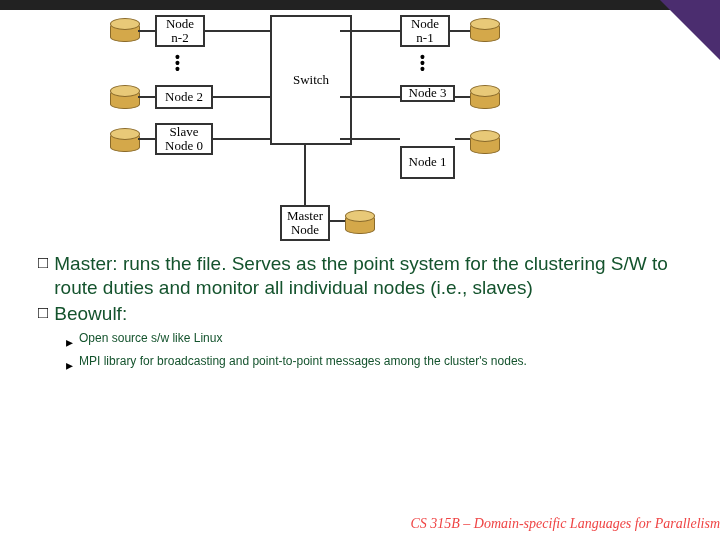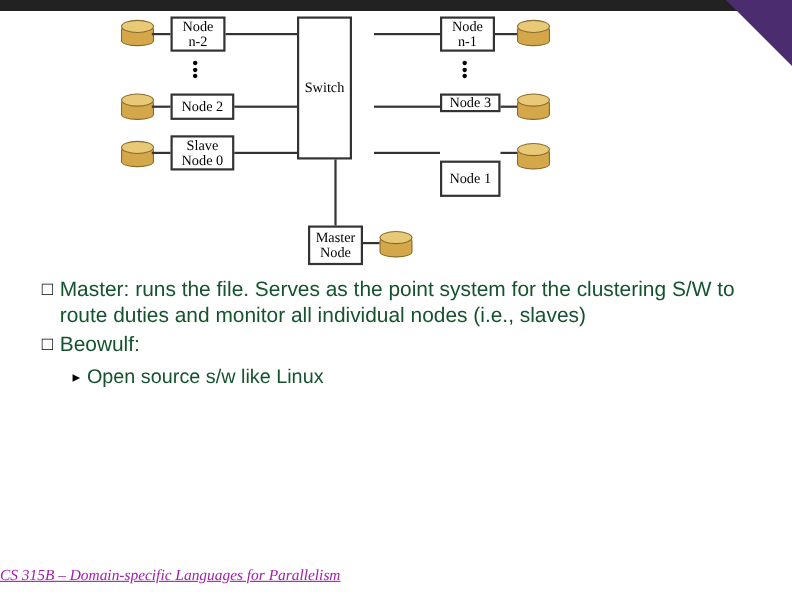--- a/index.html
+++ b/index.html
@@ -105,52 +105,51 @@
     content: "\25A1";
     color: #000;
     margin-right: 6px;
     font-size: 17px;
   }
   .bullet-q { display: flex; align-items: flex-start; }
   .bullet-q-body { flex: 1; }
   .sub-list {
     margin-top: 6px;
     margin-left: 28px;
-    font-size: 18px;
+    font-size: 12px;
   }
   .bullet-tri { display: flex; align-items: flex-start; margin-bottom: 2px; }
   .bullet-tri::before {
     content: "\25B8";
     color: #000;
     margin-right: 6px;
     font-size: 14px;
     margin-top: 3px;
   }
   .bullet-tri-body { flex: 1; }
   .footer {
     position: absolute;
     bottom: 8px;
     left: 0;
     right: 0;
-    text-align: left;
+    text-align: right;
     font-family: "Comic Sans MS", cursive;
     font-size: 14px;
     font-style: italic;
-    color: #a21caf;
-    text-decoration: underline;
+    color: #ef4444;
   }
 </style>
 </head>
 <body>
 
 <div class="corner"></div>
 
 <div class="diagram">
 
-  <div class="switch-box" style="left:160px; top:5px; width:50px; height:130px;">Switch</div>
+  <div class="switch-box" style="left:160px; top:5px; width:82px; height:130px;">Switch</div>
 
   <div class="disk" style="left:0px; top:8px;"></div>
   <div class="disk" style="left:0px; top:75px;"></div>
   <div class="disk" style="left:0px; top:118px;"></div>
 
   <div class="node-box" style="left:45px; top:5px; width:50px; height:32px; white-space:pre;">Node
 n-2</div>
   <div class="node-box" style="left:45px; top:75px; width:58px; height:24px;">Node 2</div>
   <div class="node-box" style="left:45px; top:113px; width:58px; height:32px; white-space:pre;">Slave
 Node 0</div>
@@ -198,16 +197,19 @@
   </div>
   <div class="bullet-line bullet-q" style="margin-top:2px;">
     <div class="bullet-q-body">
       <span>Beowulf:</span>
     </div>
   </div>
   <div class="sub-list">
     <div class="bullet-tri">
       <div class="bullet-tri-body">Open source s/w like Linux</div>
     </div>
+    <div class="bullet-tri">
+      <div class="bullet-tri-body">MPI library for broadcasting and point-to-point messages among the cluster's nodes.</div>
+    </div>
   </div>
 </div>
 
 <div class="footer">CS 315B – Domain-specific Languages for Parallelism</div>
 
 </body></html>

